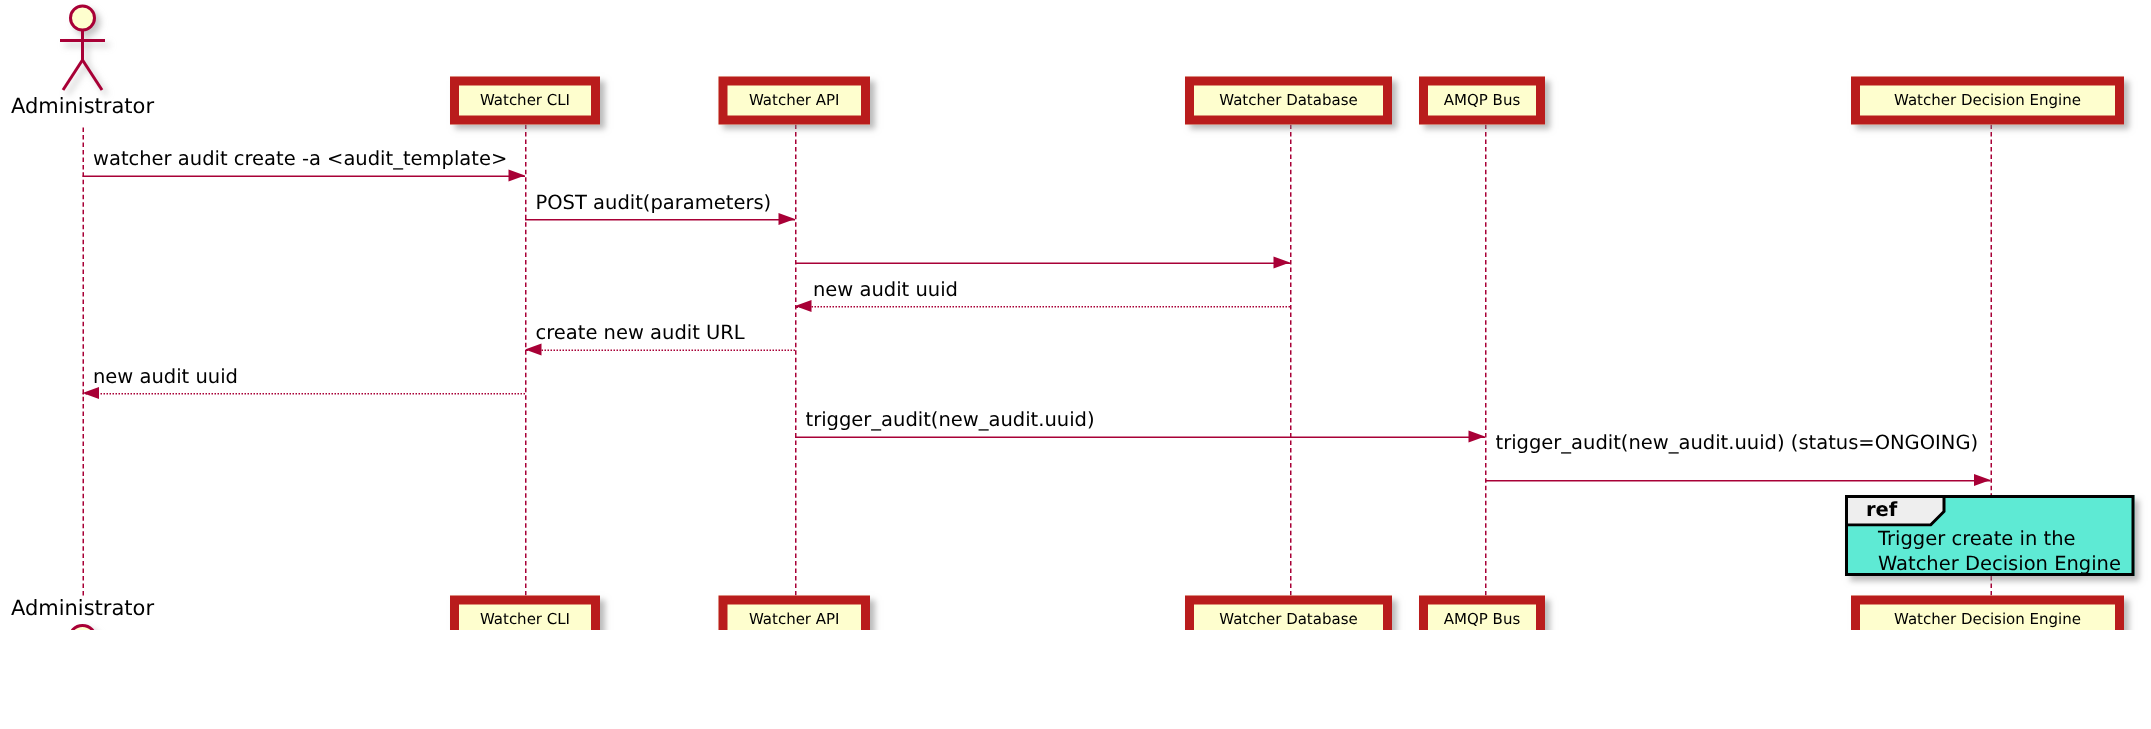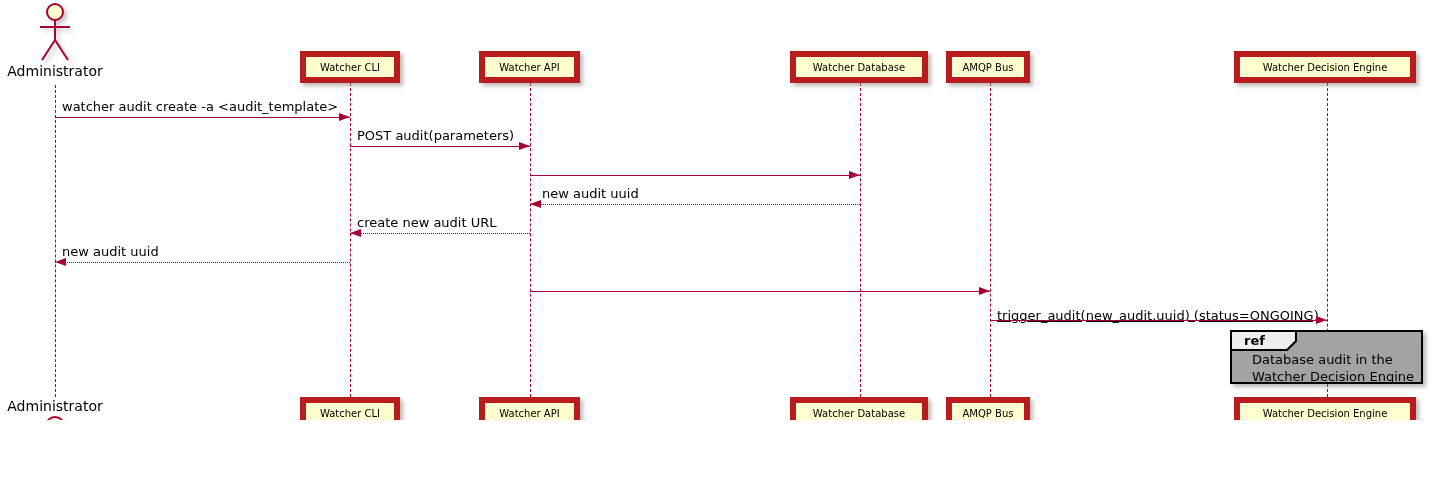--- a/index.html
+++ b/index.html
@@ -66,21 +66,21 @@
     width: 0; height: 0;
     border-right: 11px solid #A80036;
     border-top: 4.5px solid transparent;
     border-bottom: 4.5px solid transparent;
     z-index: 2;
   }
   .ref-box {
     position: absolute;
     left: 1230px; top: 330px;
     width: 193px; height: 54px;
-    background: #a3a3a3;
+    background: #5eead4;
     border: 2px solid #000000;
     box-sizing: border-box;
     box-shadow: 3px 3px 4px rgba(130,130,130,0.55);
     z-index: 4;
   }
   .ref-tab { position: absolute; left: -2px; top: -2px; }
   .ref-keyword {
     position: absolute;
     left: 12px; top: 1px;
     font-size: 13px;
@@ -177,33 +177,34 @@
   <div class="arrow-left" style="left:530px; top:199.5px;"></div>
 
   <div class="msg-label" style="left:357px; top:215px;">create new audit URL</div>
   <div class="msg-line dotted" style="left:350px; top:233px; width:180px;"></div>
   <div class="arrow-left" style="left:350px; top:228.5px;"></div>
 
   <div class="msg-label" style="left:62px; top:244px;">new audit uuid</div>
   <div class="msg-line dotted" style="left:55px; top:262px; width:295px;"></div>
   <div class="arrow-left" style="left:55px; top:257.5px;"></div>
 
+  <div class="msg-label" style="left:537px; top:273px;">trigger_audit(new_audit.uuid)</div>
   <div class="msg-line" style="left:530px; top:291px; width:460px;"></div>
   <div class="arrow-right" style="left:979px; top:286.5px;"></div>
 
-  <div class="msg-label" style="left:997px; top:308px;text-decoration:underline;">trigger_audit(new_audit.uuid) (status=ONGOING)</div>
+  <div class="msg-label" style="left:997px; top:288px;">trigger_audit(new_audit.uuid) (status=ONGOING)</div>
   <div class="msg-line" style="left:990px; top:320px; width:337px;"></div>
   <div class="arrow-right" style="left:1316px; top:315.5px;"></div>
 
   <div class="ref-box">
     <div class="ref-tab">
       <svg width="68" height="21" viewBox="0 0 68 21">
         <path d="M1,1 H66 V11 L57,20 H1 Z" fill="#EEEEEE" stroke="#000000" stroke-width="2"></path>
       </svg>
     </div>
     <span class="ref-keyword">ref</span>
     <div class="ref-body">
-      <div>Database audit in the</div>
+      <div>Trigger create in the</div>
       <div>Watcher Decision Engine</div>
     </div>
   </div>
 
 </div>
 
 </body></html>

